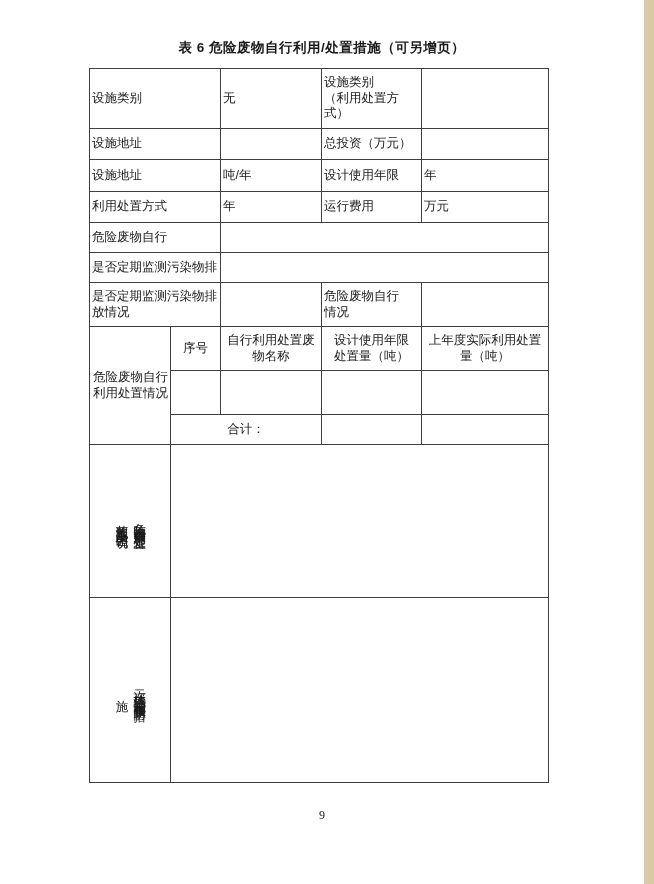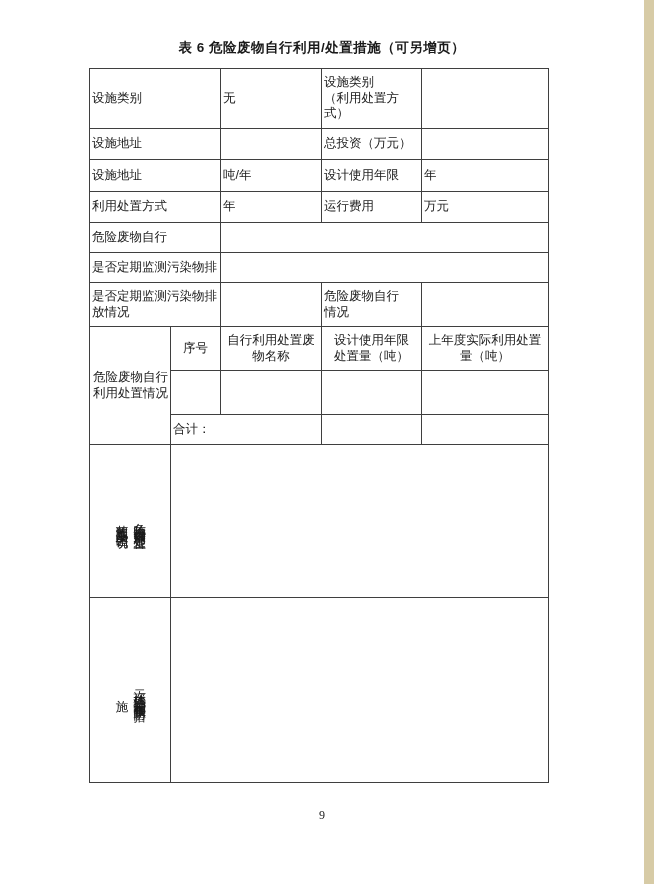--- a/index.html
+++ b/index.html
@@ -39,21 +39,21 @@
     border:1px solid var(--border);
     vertical-align:middle;
     line-height:1.25;
     padding:6px 2px;
     overflow:hidden;
   }
   td.lbl{text-align:left;padding-left:8px;white-space:pre-line;}
   td.val{text-align:left;padding-left:7px;white-space:pre-line;}
   td.hdr{text-align:center;white-space:pre-line;padding:2px 1px;}
   td.sect{text-align:right;padding-left:8px;white-space:pre-line;}
-  td.total{text-align:left;padding-right:16px;}
+  td.total{text-align:center;padding-right:16px;}
   td.vert{padding:0;}
   .vwrap{
     display:flex;flex-direction:row-reverse;
     justify-content:center;align-items:center;
     gap:2px;width:100%;
   }
   .vcol{
     writing-mode:vertical-rl;
     text-orientation:upright;
     letter-spacing:1.5px;

